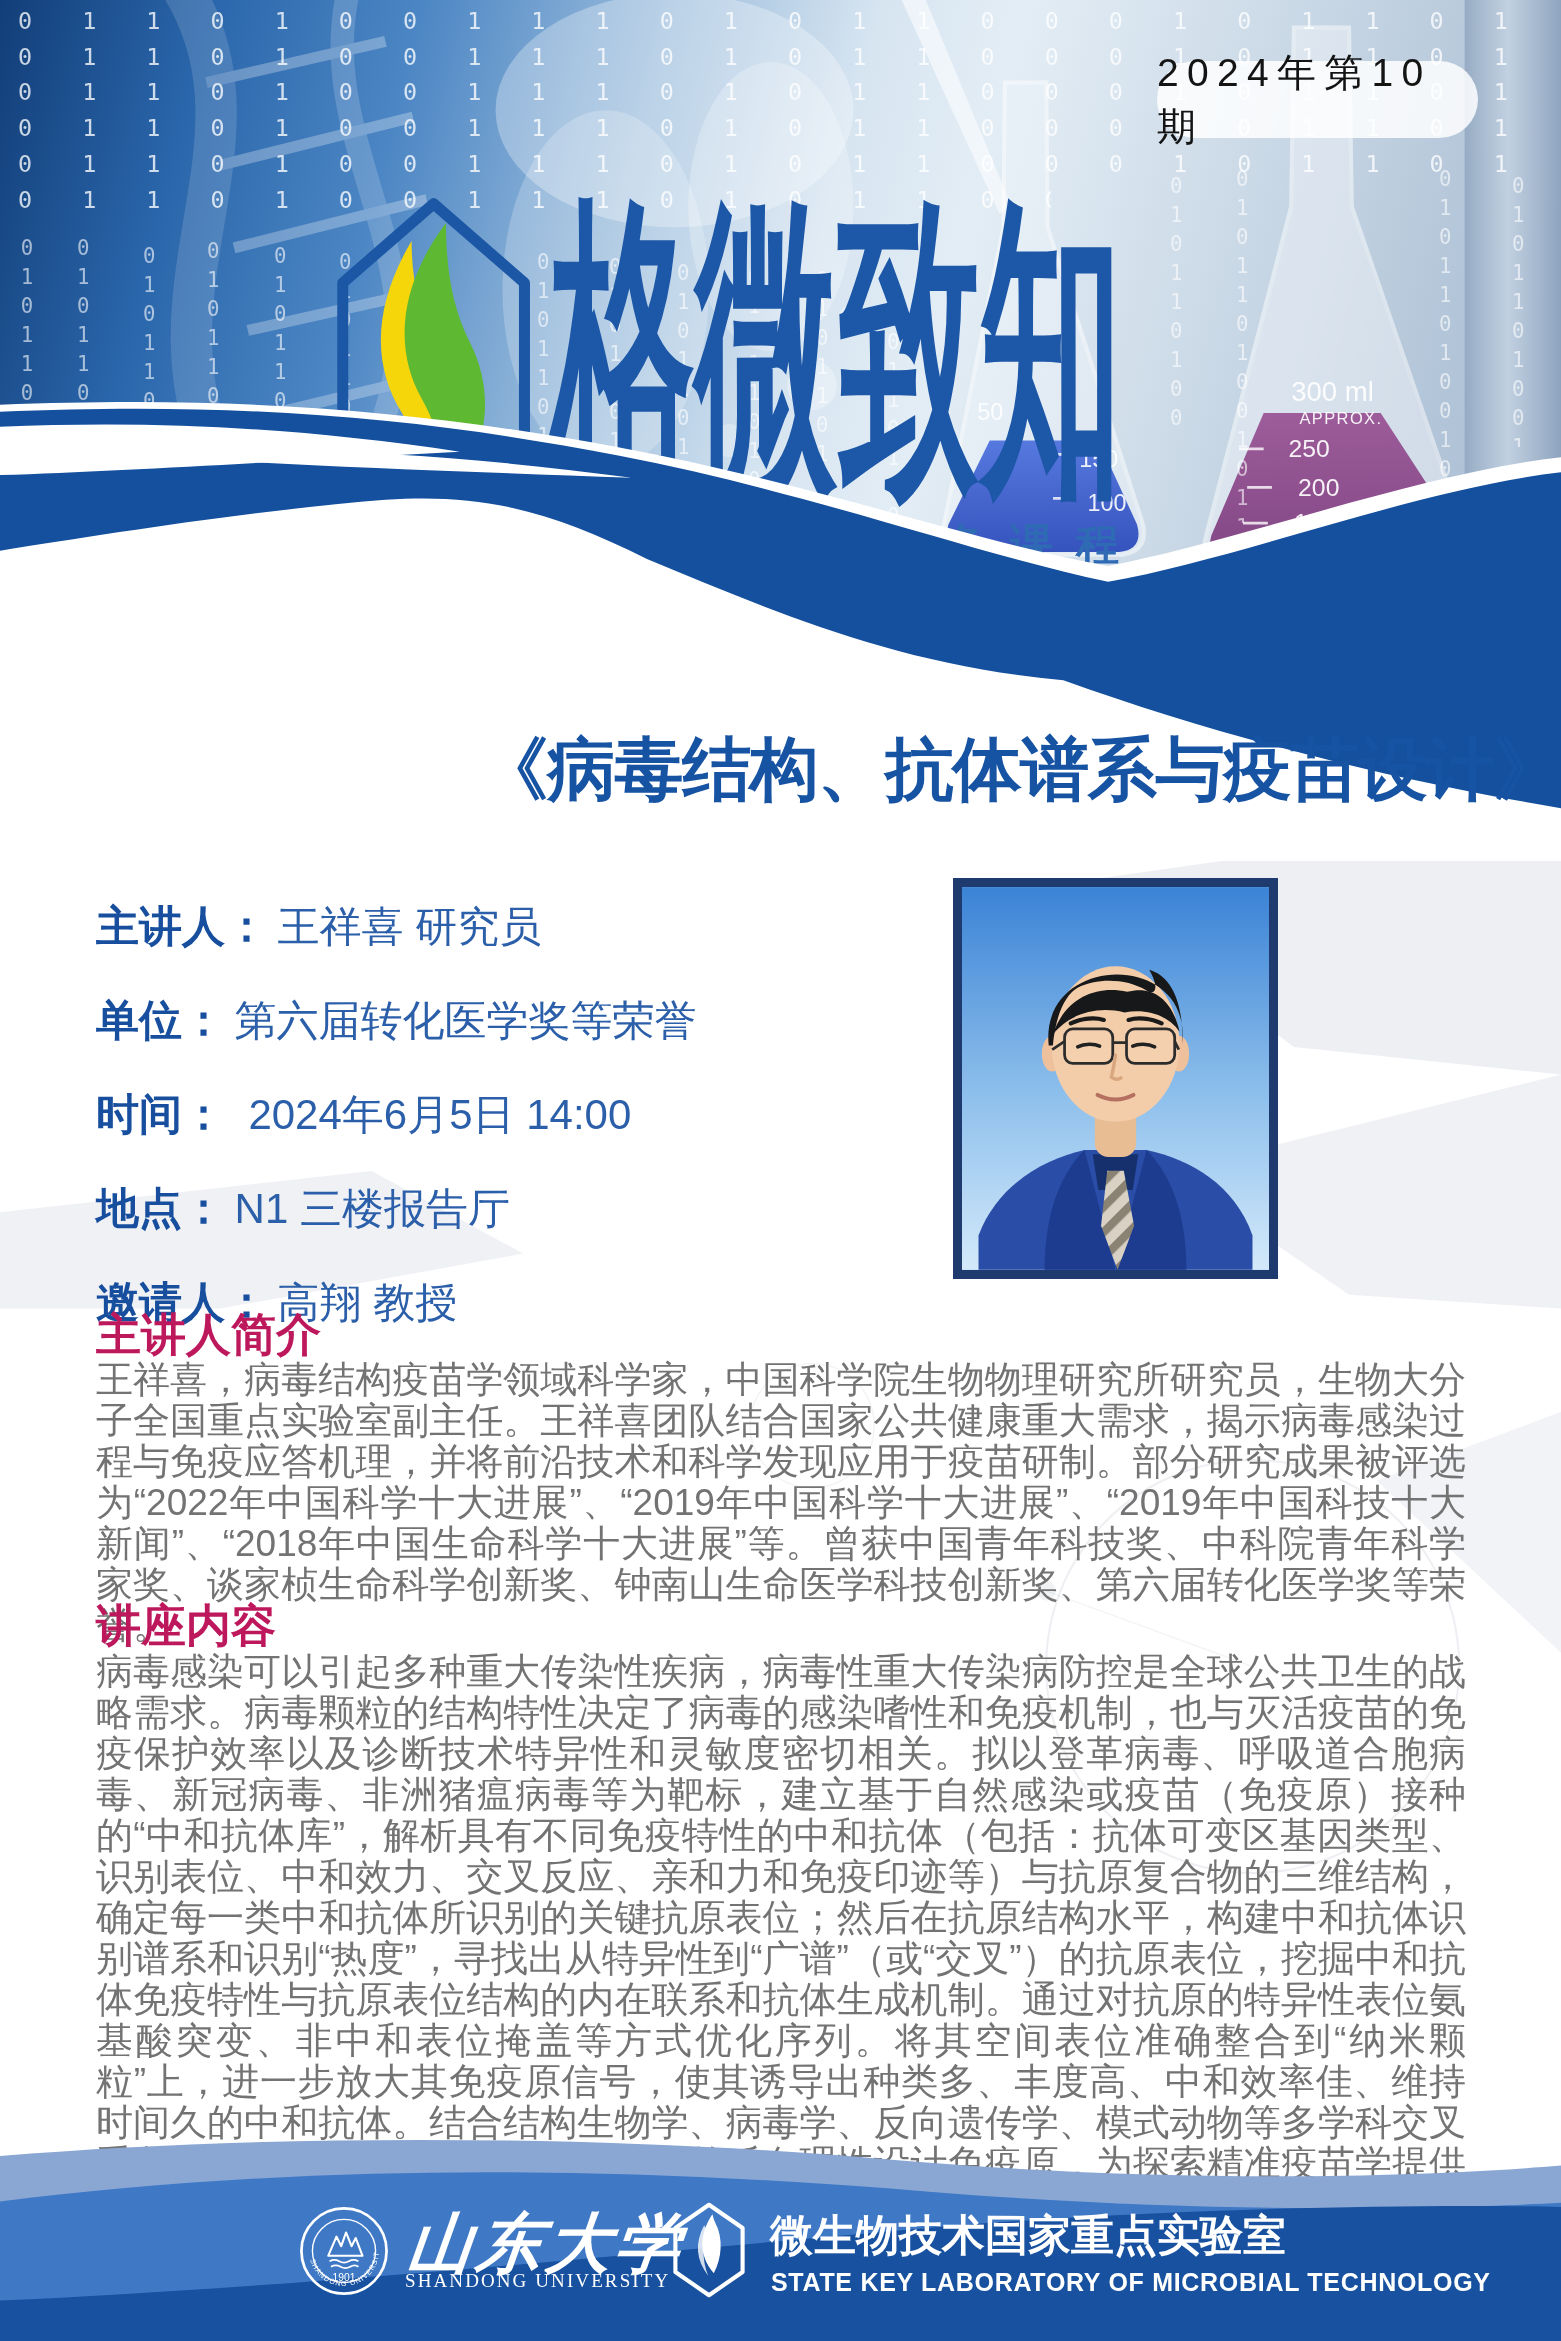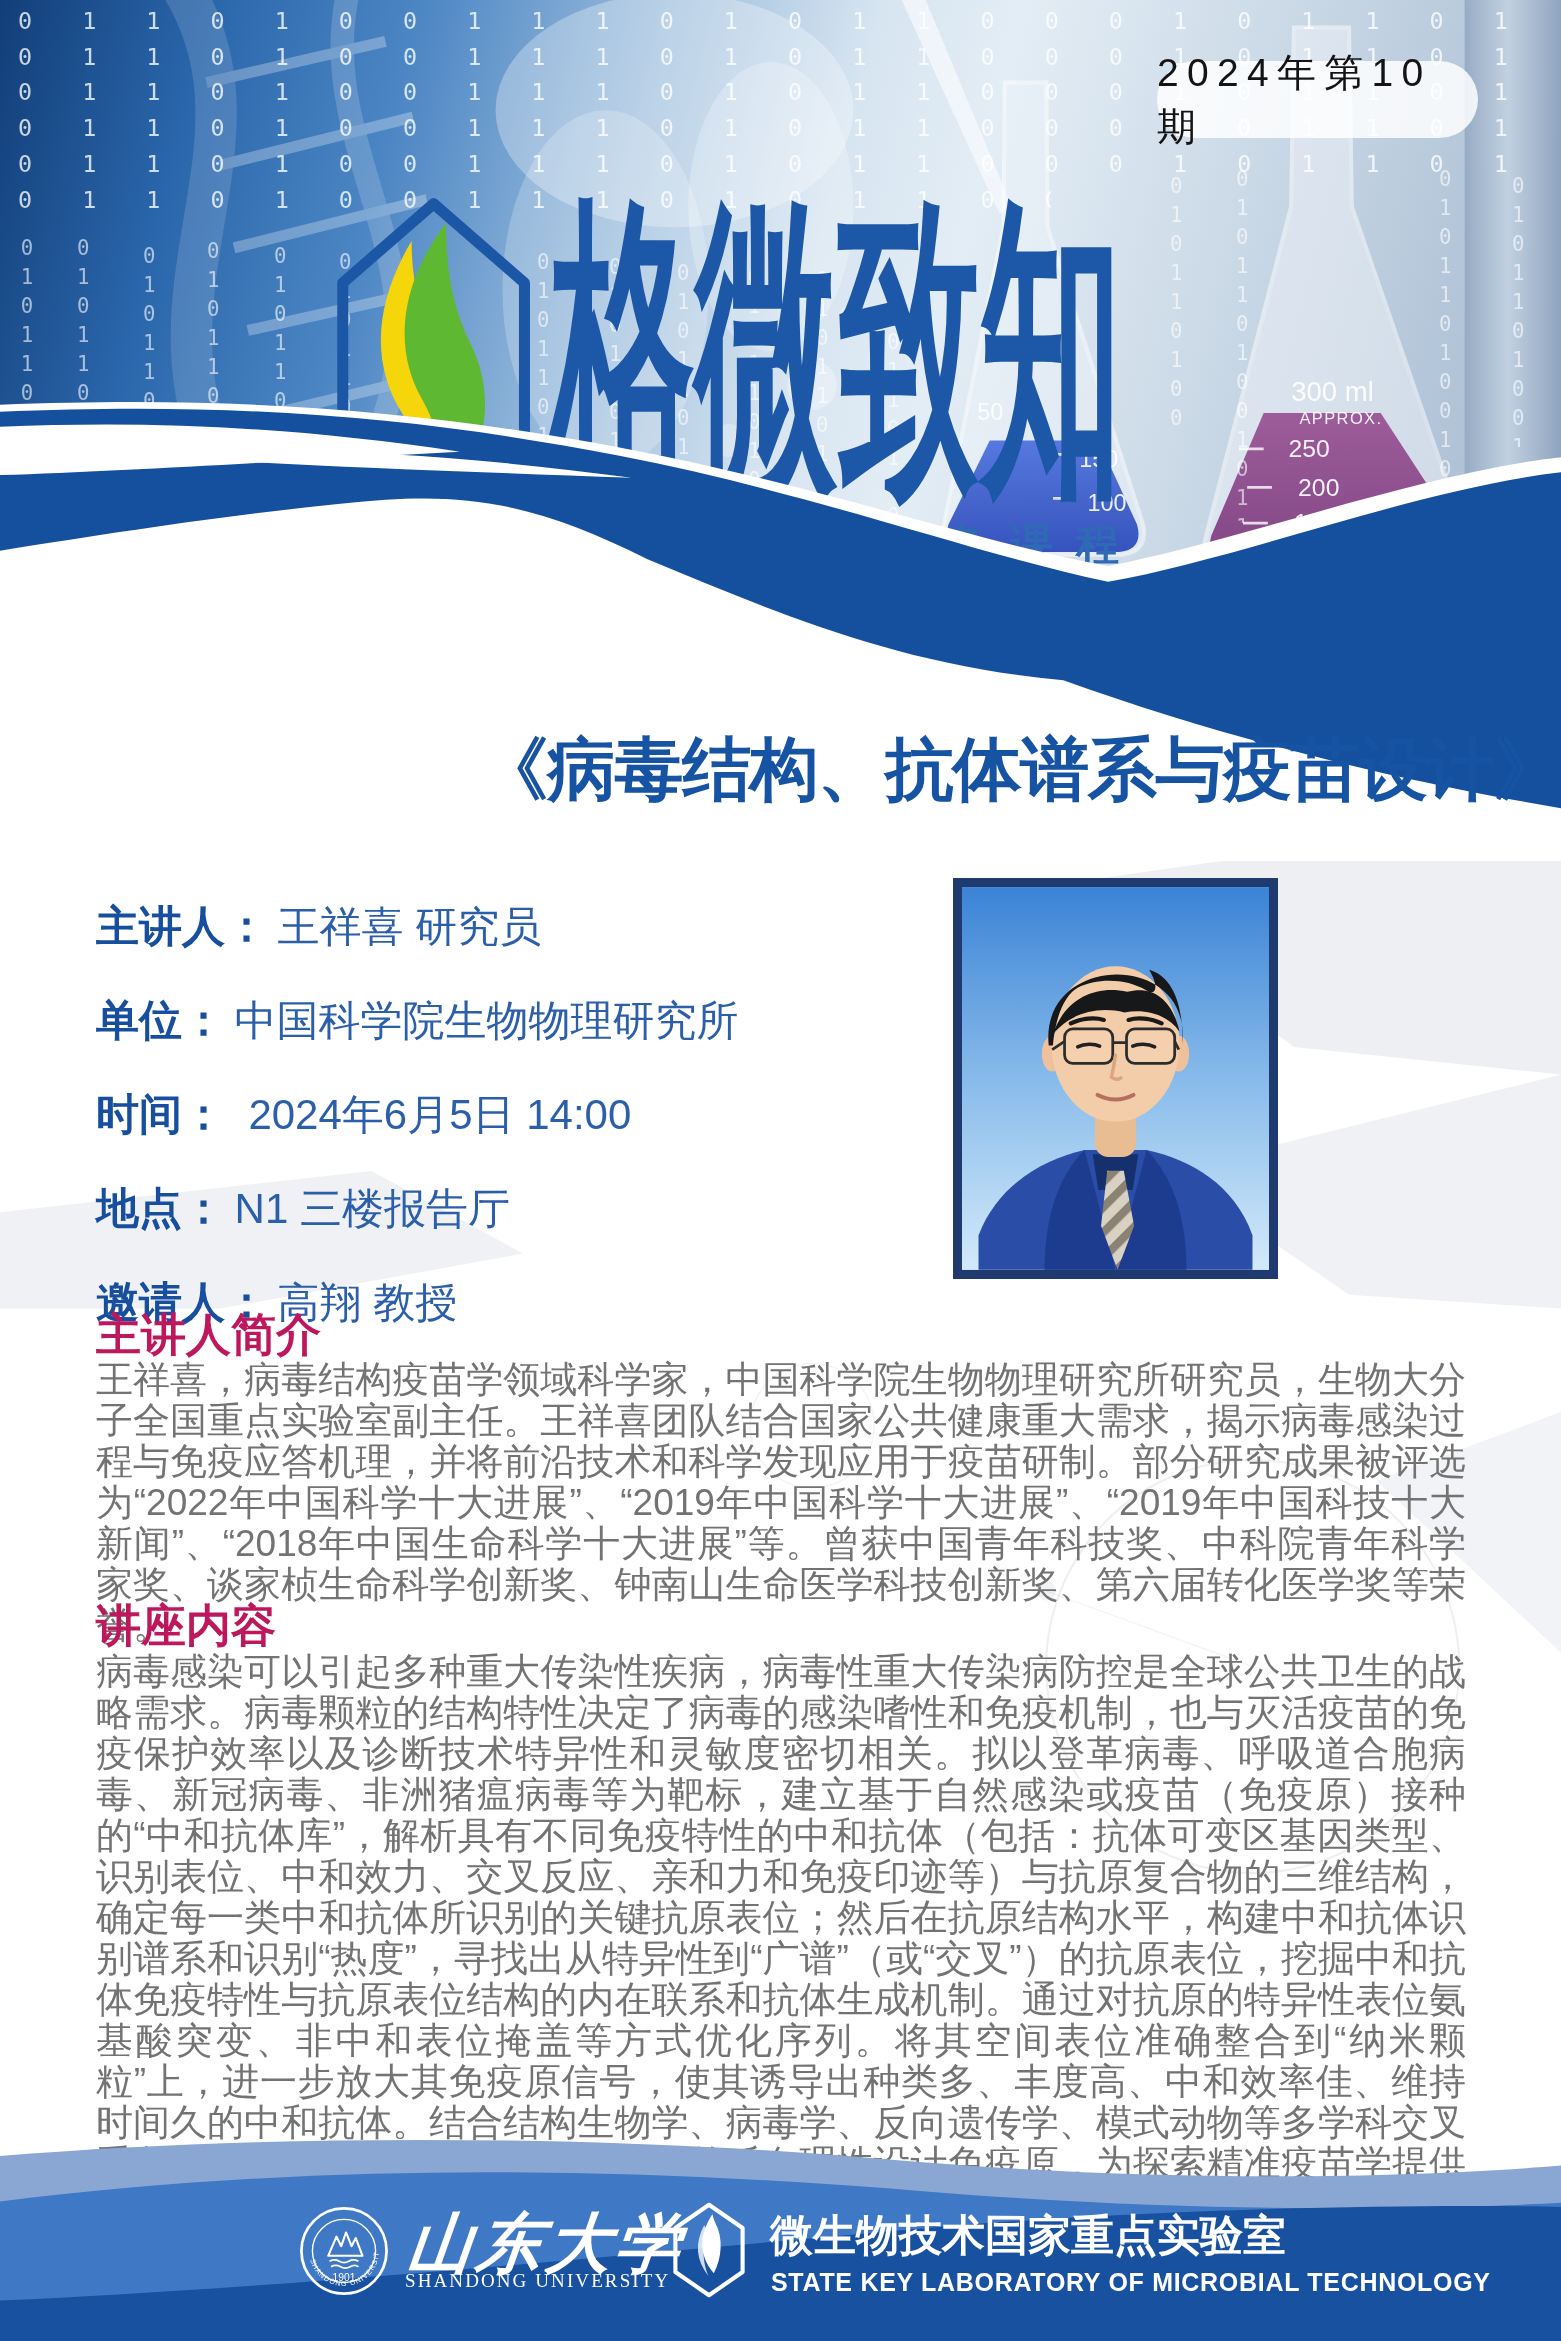--- a/index.html
+++ b/index.html
@@ -171,21 +171,21 @@
 
   <div id="lecture-title">《病毒结构、抗体谱系与疫苗设计》</div>
 
   <div id="info-list">
     <div class="info-row">
       <span class="info-label">主讲人：</span>
       <span class="info-value">王祥喜 研究员</span>
     </div>
     <div class="info-row">
       <span class="info-label">单位：</span>
-      <span class="info-value">中国科学院生物物理研究所</span>
+      <span class="info-value">第六届转化医学奖等荣誉</span>
     </div>
     <div class="info-row">
       <span class="info-label">时间：</span>
       <span class="info-value" style="margin-left:23.4px;">2024年6月5日 14:00</span>
     </div>
     <div class="info-row">
       <span class="info-label">地点：</span>
       <span class="info-value">N1 三楼报告厅</span>
     </div>
     <div class="info-row">

